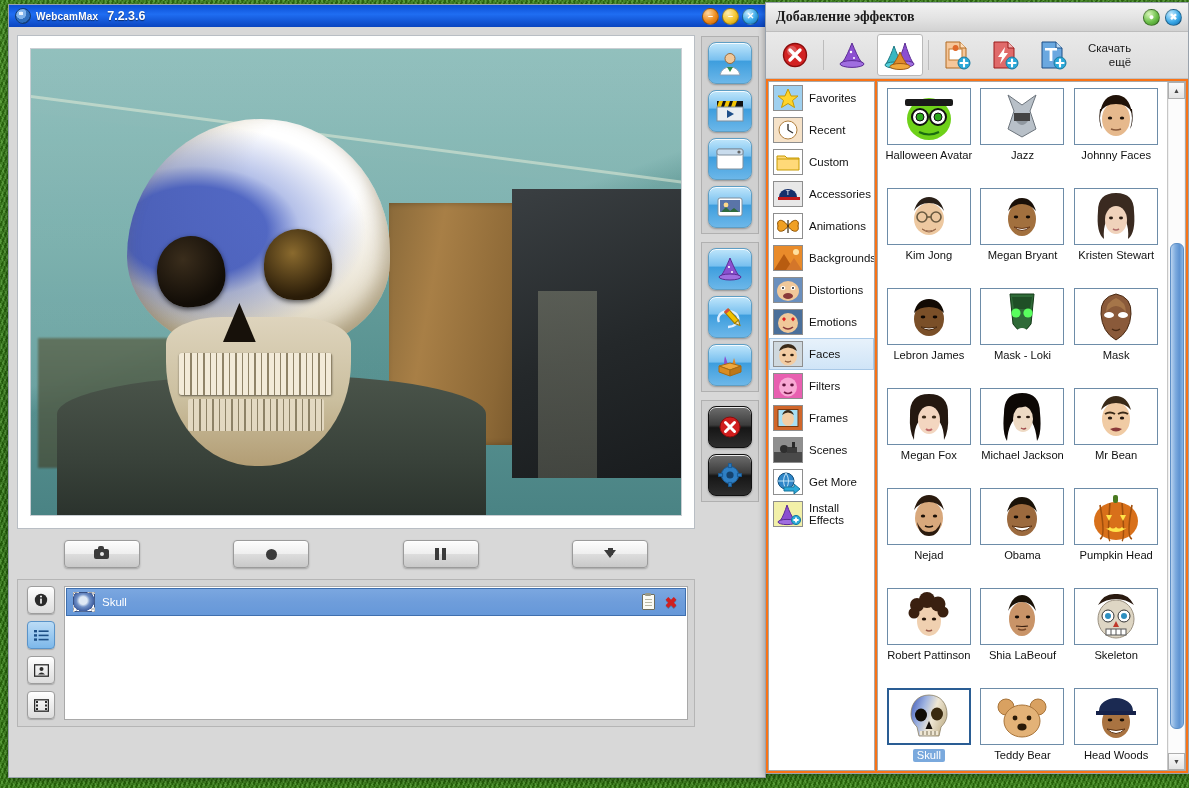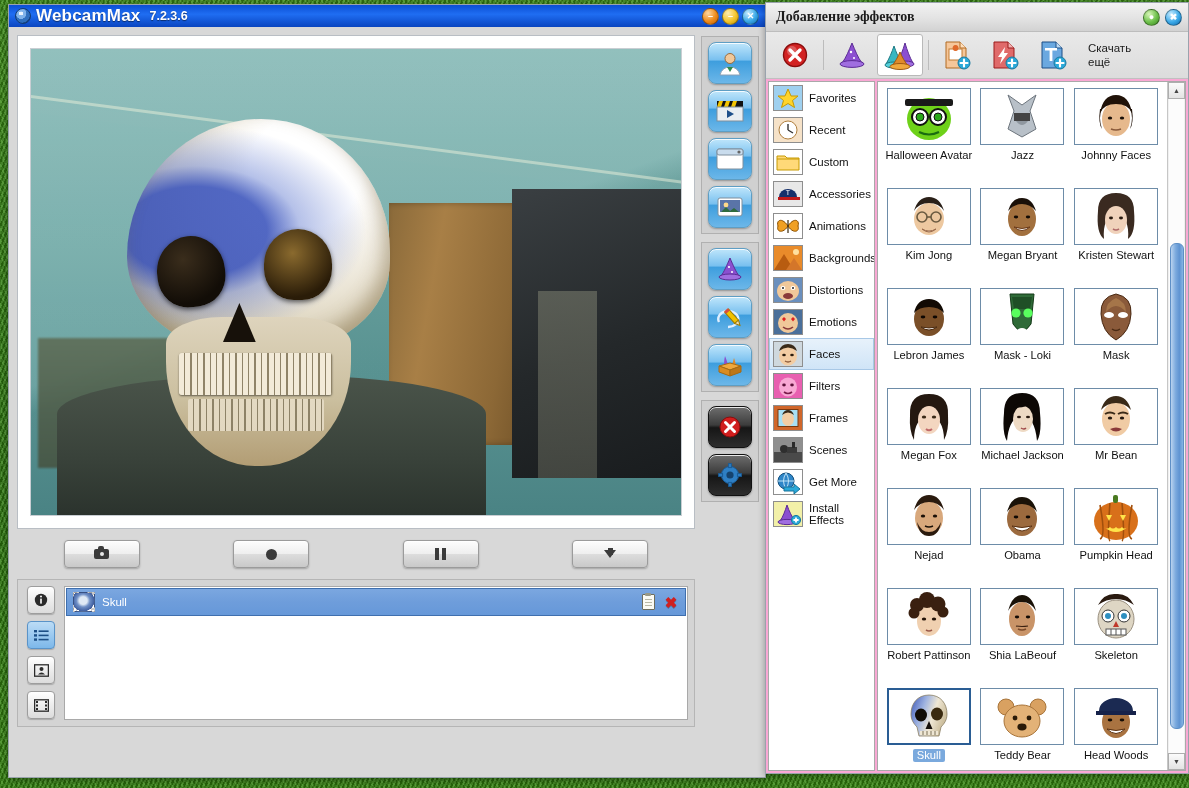--- a/index.html
+++ b/index.html
@@ -29,21 +29,21 @@
     height:22px;flex:none;
     background:linear-gradient(#0b4fd4,#1f6df2 42%,#0a45c0);
     display:flex;align-items:center;padding:0 4px;
     color:#fff;
   }
   .title-ico{
     width:14px;height:14px;margin:0 5px 0 2px;border-radius:50%;
     background:radial-gradient(circle at 36% 32%,#eaf4ff 0 14%,#7fb2ea 16% 40%,#2f6fbe 42% 70%,#1b4b8e 72% 100%);
     border:1px solid #123a72;flex:none;
   }
-  .title-text{font-size:17px;font-weight:bold;letter-spacing:.2px;text-shadow:0 1px 1px rgba(0,0,0,.5);}
+  .title-text{font-size:10px;font-weight:bold;letter-spacing:.2px;text-shadow:0 1px 1px rgba(0,0,0,.5);}
   .title-ver{font-size:12.5px;font-weight:bold;margin-left:9px;text-shadow:0 1px 1px rgba(0,0,0,.5);}
   .tb-spacer{flex:1;}
   .winbtns{display:flex;gap:3px;padding-right:2px;}
   .wbtn{width:15px;height:15px;border-radius:50%;border:1px solid rgba(0,0,0,.35);position:relative;}
   .wbtn.min{background:radial-gradient(circle at 34% 28%,#ffd7a0,#ef8b1b 55%,#b85c06);}
   .wbtn.max{background:radial-gradient(circle at 34% 28%,#ffeeb0,#f4c52c 55%,#b88f05);}
   .wbtn.cls{background:radial-gradient(circle at 34% 28%,#c9ecff,#3aa9e8 55%,#1066a8);}
   .wbtn i{position:absolute;left:50%;top:50%;transform:translate(-50%,-50%);
     color:#fff;font-style:normal;font-size:9px;line-height:1;font-weight:bold;}
 
@@ -229,23 +229,23 @@
     background:linear-gradient(#e9e9e9,#dcdcdc);
     border-bottom:1px solid #c0c0c0;
   }
   .tbtn{
     width:44px;height:40px;display:flex;align-items:center;justify-content:center;
     cursor:pointer;border:1px solid transparent;border-radius:3px;
   }
   .tbtn.sel{background:#fff;border-color:#b9b9b9;box-shadow:inset 0 0 0 1px #fff;}
   .tb-sep{width:1px;height:30px;background:#bcbcbc;margin:0 3px;}
   .dl-more{
-    margin-left:10px;font-size:11.5px;color:#1b1b1b;text-align:left;line-height:1.25;cursor:pointer;
-  }
-  .fx-body{flex:1;display:flex;min-height:0;background:#f9a8d4;padding:2px;gap:2px;box-sizing:border-box;}
+    margin-left:10px;font-size:11.5px;color:#1b1b1b;text-align:right;line-height:1.25;cursor:pointer;
+  }
+  .fx-body{flex:1;display:flex;min-height:0;background:#f97316;padding:2px;gap:2px;box-sizing:border-box;}
   .cat-list{
     width:105px;flex:none;background:#fff;border:1px solid #a9a9a9;overflow:hidden;
   }
   .cat{
     height:32px;display:flex;align-items:center;gap:6px;padding:0 4px;cursor:pointer;font-size:11.5px;color:#111;
   }
   .cat.sel{background:linear-gradient(#e8f2fb,#cfe4f7);box-shadow:inset 0 0 0 1px #a8c8e6;}
   .cat-ico{width:28px;height:24px;flex:none;border:1px solid #8e8e8e;background:#fff;overflow:hidden;position:relative;}
   .cat-ico svg{display:block;}
   .grid-wrap{flex:1;display:flex;min-width:0;background:#fff;border:1px solid #a9a9a9;}

